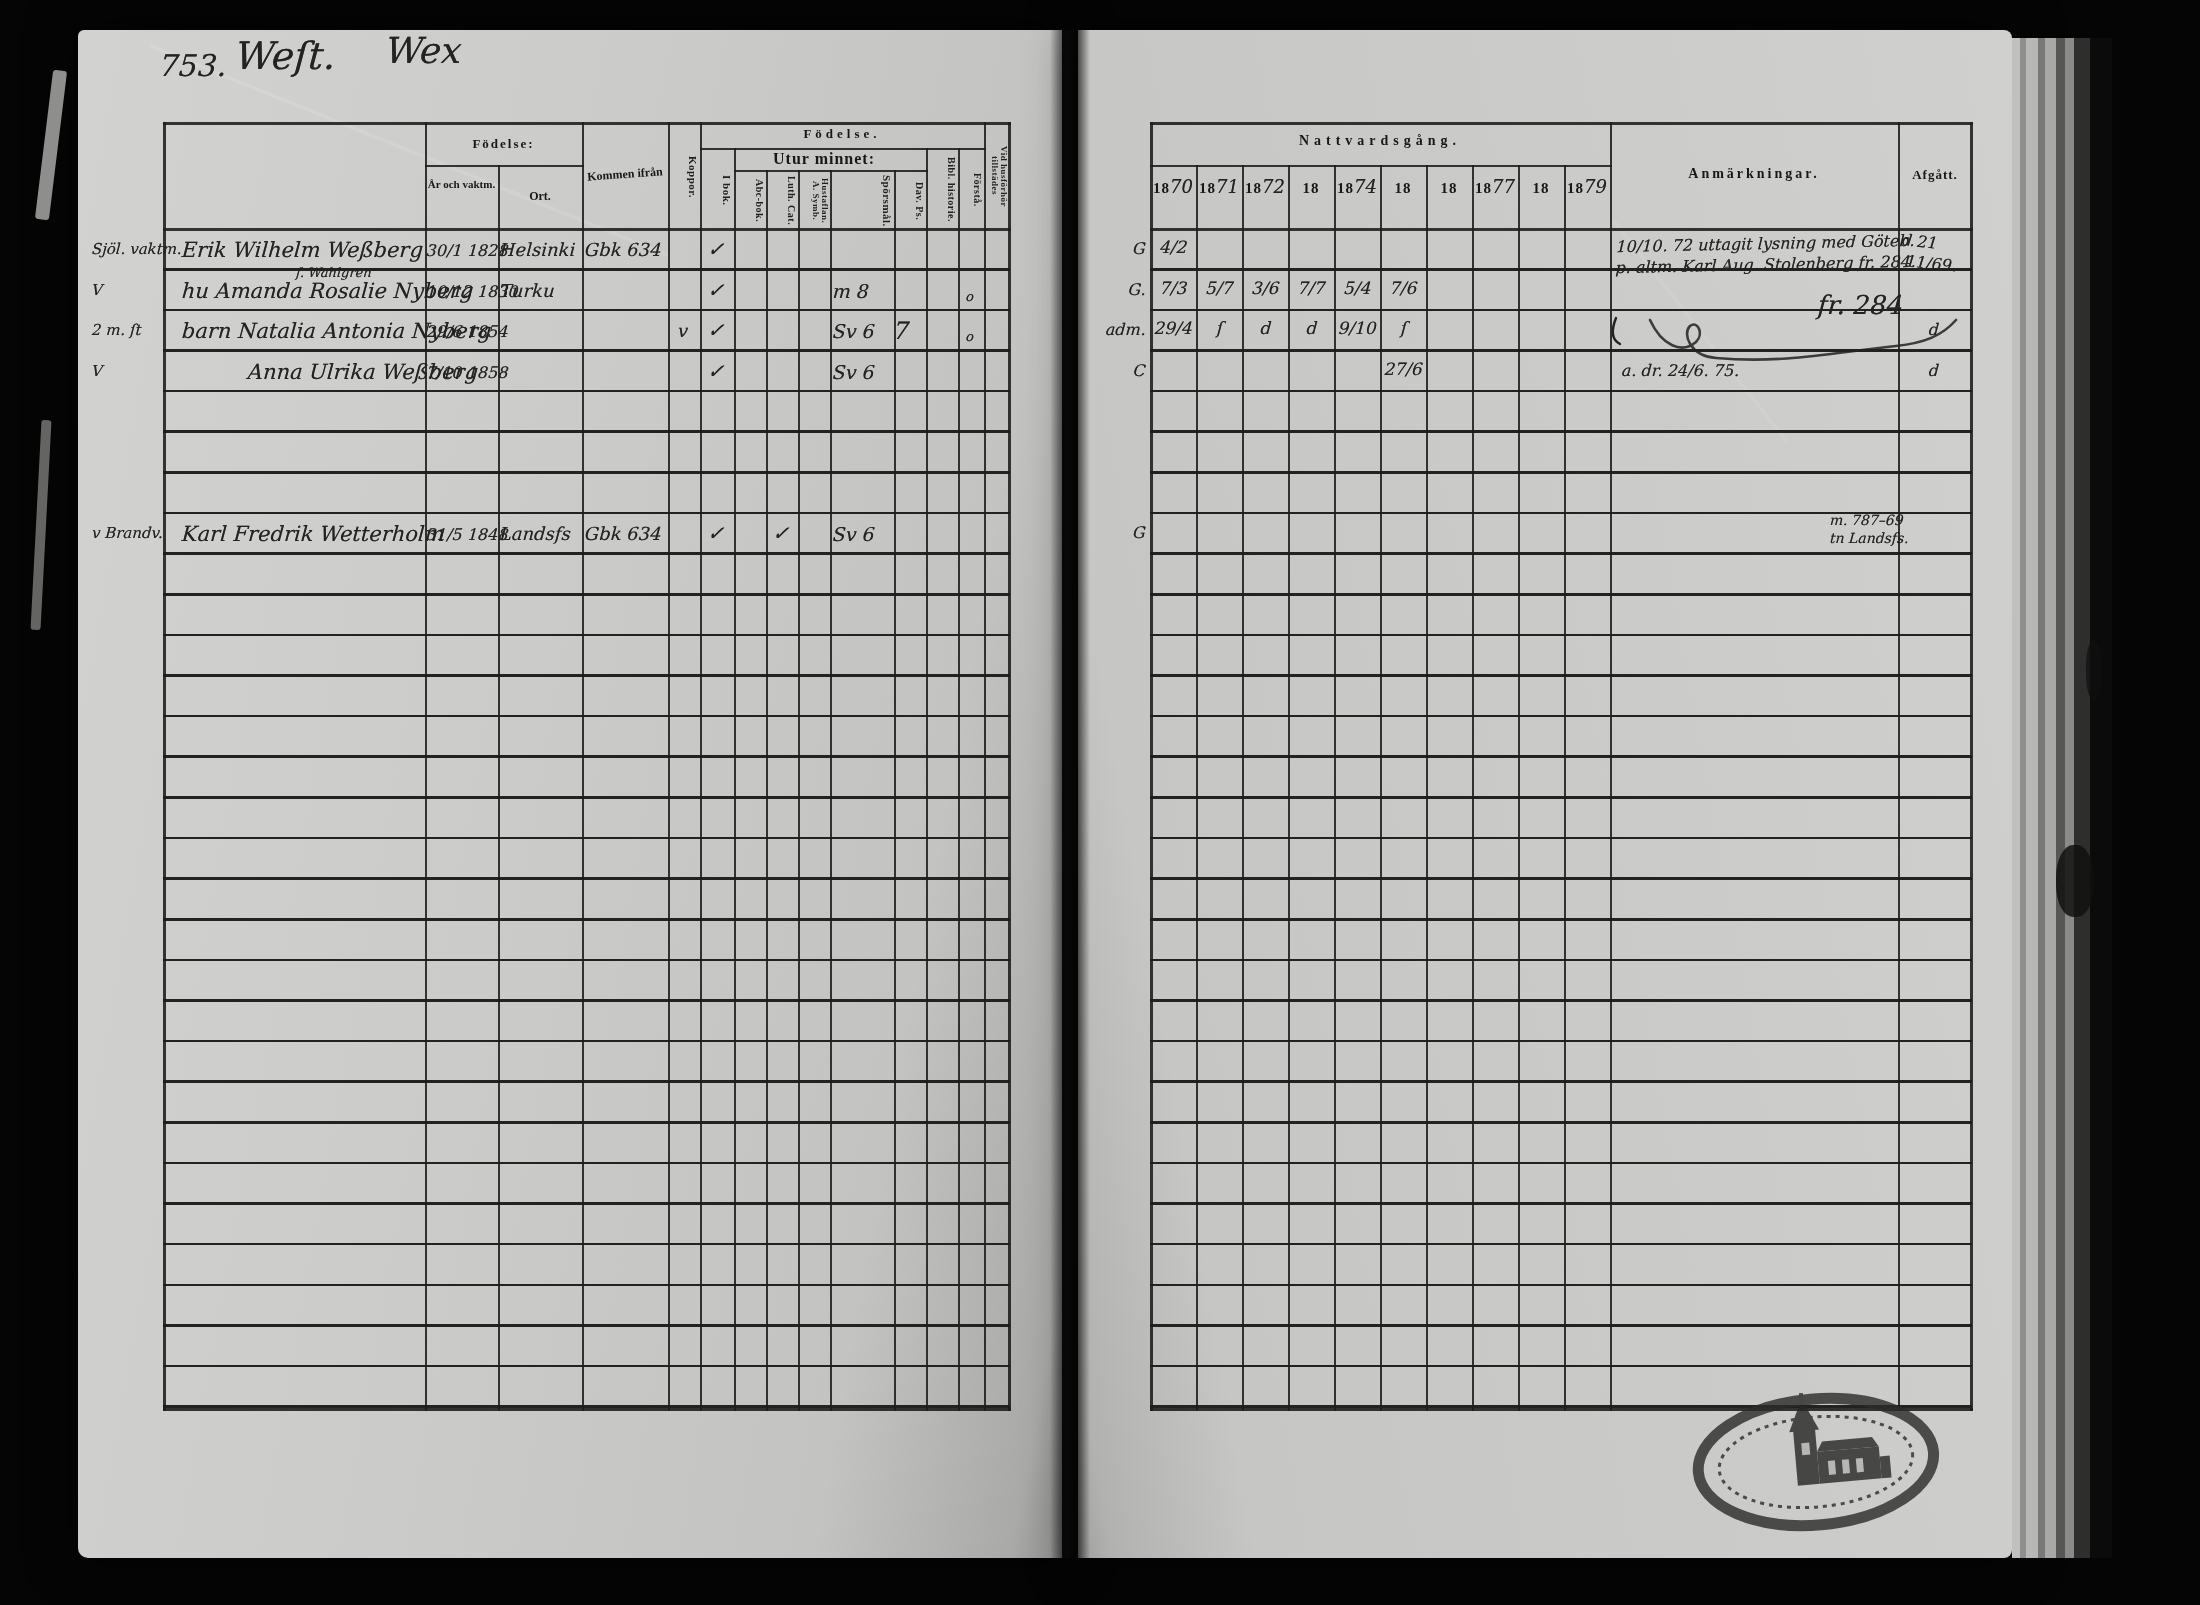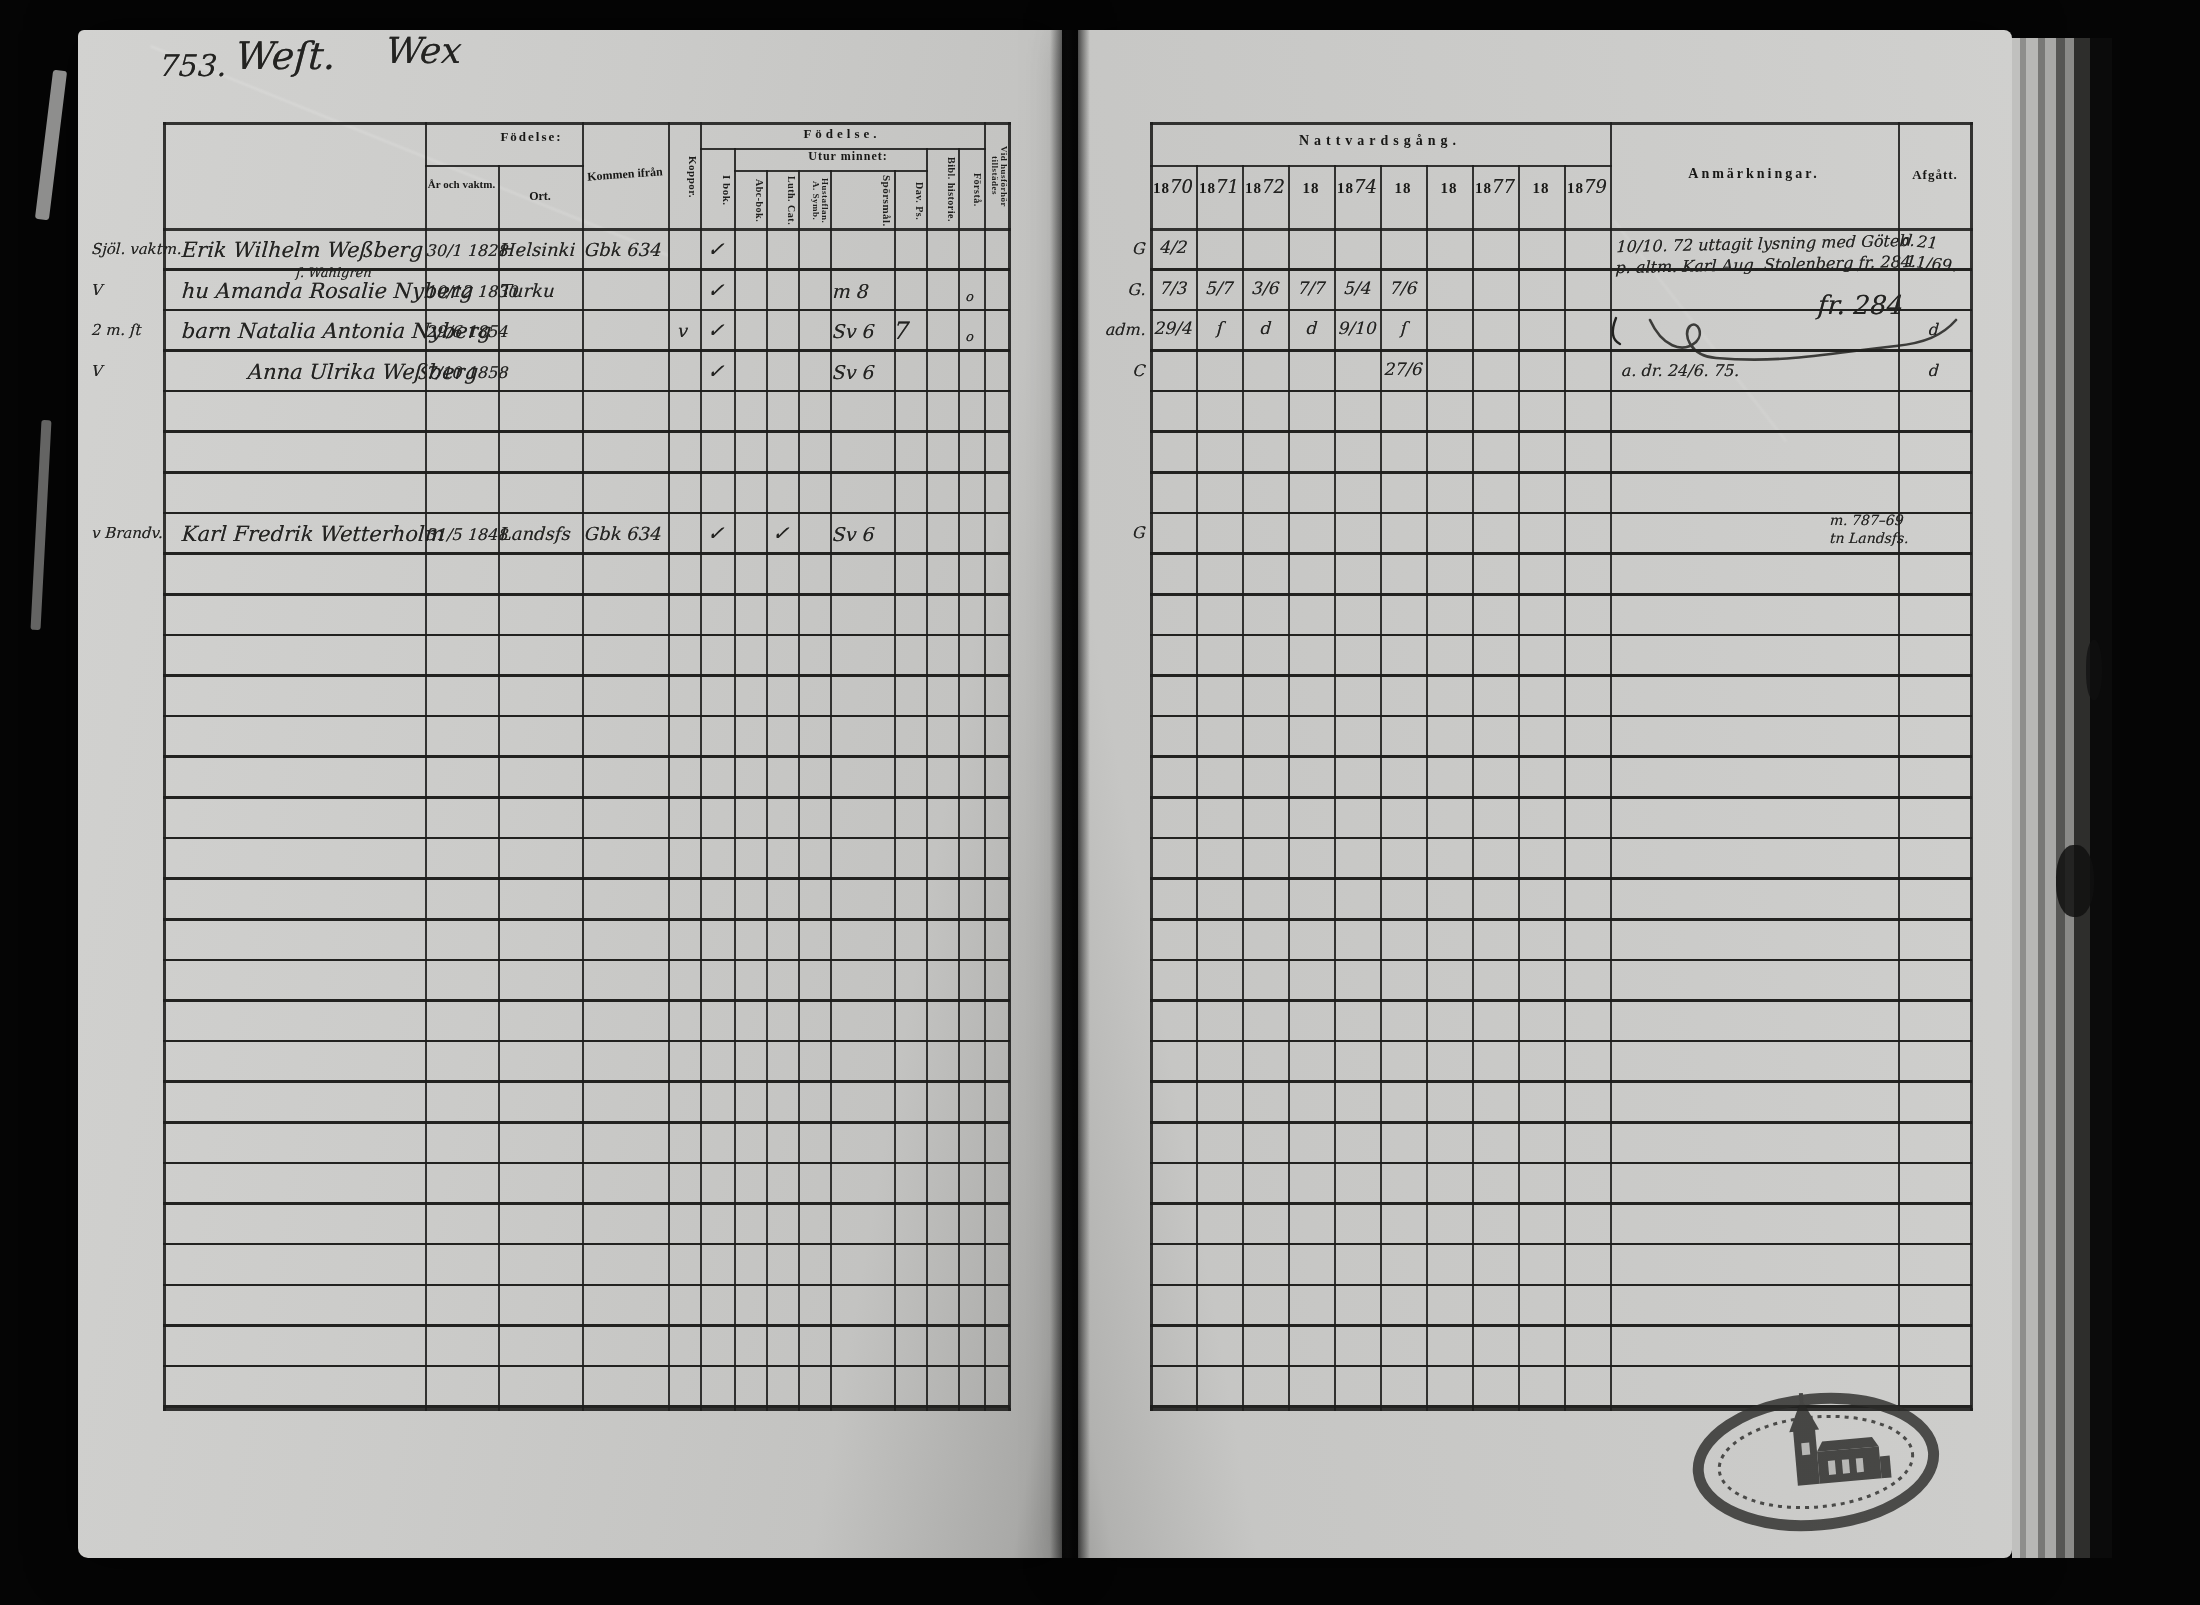--- a/index.html
+++ b/index.html
@@ -96,28 +96,28 @@
       <div class="ln" style="left: 1426px; top: 165px; width: 2px; height: 1246px;"></div>
       <div class="ln" style="left: 1472px; top: 165px; width: 2px; height: 1246px;"></div>
       <div class="ln" style="left: 1518px; top: 165px; width: 2px; height: 1246px;"></div>
       <div class="ln" style="left: 1564px; top: 165px; width: 2px; height: 1246px;"></div>
       <div class="ln" style="left: 1150px; top: 122px; width: 823px; height: 3px;"></div>
       <div class="ln" style="left: 1150px; top: 165px; width: 462px; height: 2px;"></div>
       <div class="ln" style="left: 1150px; top: 228px; width: 823px; height: 3px;"></div>
       <div class="ln" style="left: 1150px; top: 1408px; width: 823px; height: 3px;"></div>
     </div>
 
-  <div class="phead" style="left:425px;top:130px;width:157px;font-size:13px;letter-spacing:2px;padding-left:28px;">Födelse:</div>
+  <div class="phead" style="left:425px;top:137px;width:157px;font-size:13px;letter-spacing:2px;">Födelse:</div>
   <div class="phead" style="left:425px;top:178px;width:73px;font-size:11px;white-space:normal;">År och vaktm.</div>
   <div class="phead" style="left:498px;top:190px;width:84px;font-size:12px;">Ort.</div>
   <div class="phead" style="left:582px;top:168px;width:86px;font-size:12px;transform:rotate(-4deg);">Kommen ifrån</div>
   <div class="vhead" style="left:670px;top:128px;width:28px;height:98px;font-size:11px;">Koppor.</div>
   <div class="phead" style="left:700px;top:127px;width:284px;font-size:13px;letter-spacing:4px;">Födelse.</div>
   <div class="vhead" style="left:702px;top:152px;width:30px;height:76px;font-size:11px;">I bok.</div>
-  <div class="phead" style="left:752px;top:150px;width:192px;font-size:12px;letter-spacing:1px;">Utur minnet:</div>
+  <div class="phead" style="left:728px;top:150px;width:192px;font-size:16px;letter-spacing:1px;">Utur minnet:</div>
   <div class="vhead" style="left:736px;top:174px;width:28px;height:54px;font-size:10px;">Abc-bok.</div>
   <div class="vhead" style="left:768px;top:174px;width:28px;height:54px;font-size:10px;">Luth. Cat.</div>
   <div class="vhead" style="left:799px;top:174px;width:30px;height:54px;font-size:9px;">Hustaflan. A. Symb.</div>
   <div class="vhead" style="left:832px;top:174px;width:60px;height:54px;font-size:11px;">Spörsmål.</div>
   <div class="vhead" style="left:896px;top:174px;width:28px;height:54px;font-size:10px;">Dav. Ps.</div>
   <div class="vhead" style="left:928px;top:152px;width:28px;height:76px;font-size:10px;">Bibl. historie.</div>
   <div class="vhead" style="left:960px;top:152px;width:22px;height:76px;font-size:10px;">Förstå.</div>
   <div class="vhead" style="left:986px;top:126px;width:22px;height:100px;font-size:9px;">Vid husförhör tillstädes</div>
 
   <div class="phead" style="left:1150px;top:133px;width:460px;font-size:14px;letter-spacing:5px;">Nattvardsgång.</div>

